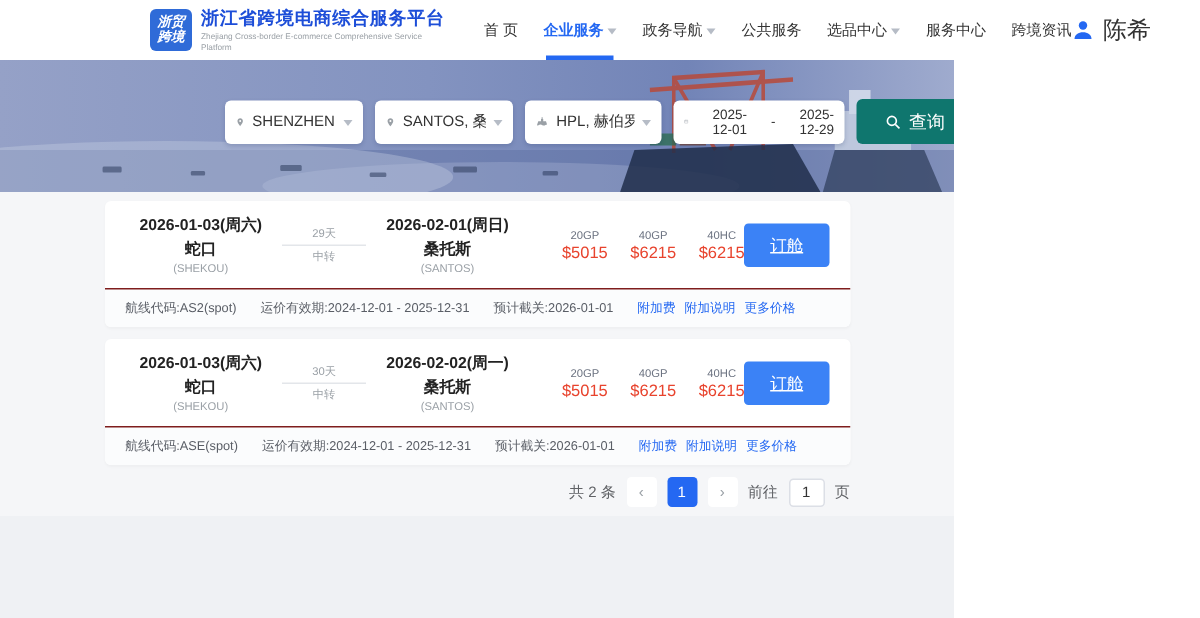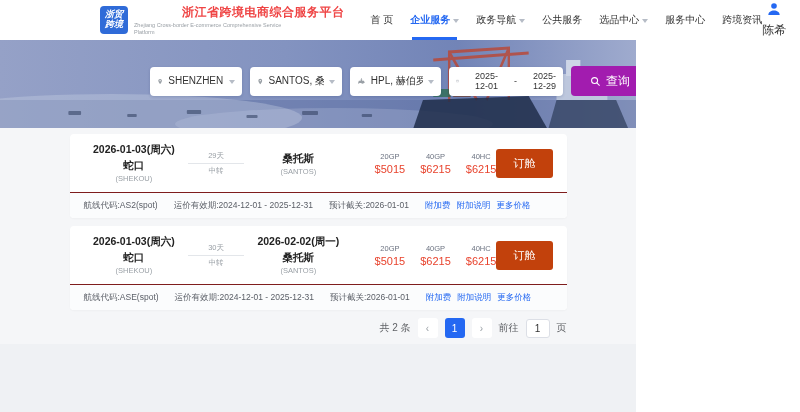--- a/index.html
+++ b/index.html
@@ -4,56 +4,56 @@
 <style>
   * { margin:0; padding:0; box-sizing:border-box; }
   html,body { width:800px; height:412px; overflow:hidden; }
   body { font-family:"Liberation Sans","DejaVu Sans",sans-serif; background:#fff; color:#333; }
   .page { width:636px; height:412px; display:flex; flex-direction:column; }
 
   
   header { height:40px; background:#fff; display:flex; align-items:center; padding:0 98px 0 100px; position:relative; flex:0 0 40px; }
   .logo { display:flex; align-items:center; gap:6px; cursor:pointer; }
   .logo-badge { width:28px; height:28px; background:#2f6bd8; border-radius:4px; color:#fff; display:flex; flex-direction:column; align-items:center; justify-content:center; font-size:9px; font-weight:bold; line-height:1.1; font-style:italic; }
-  .logo-title { font-size:12px; font-weight:bold; color:#ef4444; letter-spacing:0.5px; white-space:nowrap;margin-left:48px; }
+  .logo-title { font-size:12px; font-weight:bold; color:#1d4ed8; letter-spacing:0.5px; white-space:nowrap; }
   .logo-sub { font-size:5.5px; color:#9aa0a6; width:150px; line-height:1.35; margin-top:1px; }
   nav { display:flex; align-items:center; gap:17px; margin-left:26px; }
   .nav-item { font-size:10px; color:#333; text-decoration:none; display:flex; align-items:center; gap:3px; white-space:nowrap; cursor:pointer; position:relative; height:40px; }
   .nav-item.active { color:#2468f2; font-weight:bold; }
   .nav-item.active::after { content:""; position:absolute; left:2px; right:2px; bottom:0; height:3px; background:#2468f2; }
   .caret { width:0; height:0; border-left:3.5px solid transparent; border-right:3.5px solid transparent; border-top:4px solid #b6bcc6; display:inline-block; margin-top:1px; }
-  .user { display:flex; align-items:center; gap:5px; margin-left:auto; font-size:12px; color:#333; cursor:pointer; white-space:nowrap;flex-direction:column; }
+  .user { display:flex; align-items:center; gap:5px; margin-left:auto; font-size:16px; color:#333; cursor:pointer; white-space:nowrap; }
 
   
   .banner { height:88px; position:relative; flex:0 0 88px; overflow:hidden; }
   .banner-art { position:absolute; inset:0; width:100%; height:100%; display:block; }
   .search-row { position:absolute; top:26px; left:150px; display:flex; align-items:center; gap:8px; }
   .field { background:#fff; border-radius:4px; height:29px; display:flex; align-items:center; padding:0 7px; gap:5px; font-size:10px; color:#333; cursor:pointer; box-shadow:0 1px 3px rgba(20,40,90,.18); }
   .field .txt { white-space:nowrap; overflow:hidden; }
   .f-origin { width:92px; } .f-dest { width:92px; } .f-carrier { width:91px; }
   .f-date { width:114px; font-size:9px; gap:16px; }
   .field .caret { margin-left:auto; }
-  .query-btn { width:78px; height:30px; background:#a21caf; color:#fff; border:none; border-radius:4px; font-size:12px; display:flex; align-items:center; justify-content:center; gap:5px; cursor:pointer; font-family:inherit; }
+  .query-btn { width:78px; height:30px; background:#0f766e; color:#fff; border:none; border-radius:4px; font-size:12px; display:flex; align-items:center; justify-content:center; gap:5px; cursor:pointer; font-family:inherit; }
 
   
   .results { background:#f5f6f8; padding:6px 1px 6px; }
   .container { width:497px; margin:0 auto; }
   .card { background:#fff; border-radius:4px; margin-bottom:8px; overflow:hidden; box-shadow:0 1px 2px rgba(0,0,0,.03); }
   .card-main { display:flex; align-items:center; height:58px; padding:0 14px; }
   .port-block { width:104px; text-align:center; }
   .port-block .date { font-size:10.5px; font-weight:bold; color:#222; white-space:nowrap; }
   .port-block .port { font-size:10.5px; font-weight:bold; color:#222; margin-top:2px; }
   .port-block .code { font-size:7.5px; color:#9aa0a6; margin-top:1px; }
   .transit-block { width:66px; display:flex; flex-direction:column; align-items:center; gap:2px; font-size:7.5px; color:#9aa0a6; }
   .t-line { width:56px; height:1px; background:#e3e6ea; }
   .prices { display:flex; gap:15px; margin-left:26px; }
   .price-col { text-align:center; }
   .p-label { font-size:7.5px; color:#6b7280; }
   .p-value { font-size:11px; color:#e8432d; margin-top:2px; }
-  .book-btn { margin-left:auto; width:58px; height:29px; background:#c2410c; color:#fff; border:none; border-radius:3px; font-size:11px; cursor:pointer; font-family:inherit; }
+  .book-btn { margin-left:auto; width:58px; height:29px; background:#3b82f6; color:#fff; border:none; border-radius:3px; font-size:11px; cursor:pointer; font-family:inherit;text-decoration:underline; }
   .card-foot { display:flex; align-items:center; gap:16px; height:26px; padding:0 14px; background:#fbfcfd; border-top:1px solid #7f1d1d; font-size:8.5px; color:#5a5e66; white-space:nowrap; }
   .flink { color:#2468f2; text-decoration:none; cursor:pointer; margin-right:-6px; }
   .flink + .flink { margin-left:-4px; }
 
   
   .pagination { display:flex; align-items:center; justify-content:flex-end; gap:7px; margin-top:4px; font-size:10px; color:#606266; }
   .pg-btn { min-width:20px; height:20px; background:#fff; border:none; border-radius:3px; color:#9aa0a6; font-size:10px; cursor:pointer; display:flex; align-items:center; justify-content:center; font-family:inherit; }
   .pg-btn.active { background:#2468f2; color:#fff; }
   .pg-input { width:24px; height:19px; border:1px solid #dcdfe6; border-radius:3px; text-align:center; font-size:10px; color:#333; font-family:inherit; }
   .filler { flex:1; background:#eff1f4; }
@@ -203,20 +203,21 @@
             <div class="date">2026-01-03(周六)</div>
             <div class="port">蛇口</div>
             <div class="code">(SHEKOU)</div>
           </div>
           <div class="transit-block">
             <span>29天</span>
             <div class="t-line"></div>
             <span>中转</span>
           </div>
           <div class="port-block">
+            <div class="date">2026-02-01(周日)</div>
             <div class="port">桑托斯</div>
             <div class="code">(SANTOS)</div>
           </div>
           <div class="prices">
             <div class="price-col">
               <div class="p-label">20GP</div>
               <div class="p-value">$5015</div>
             </div>
             <div class="price-col">
               <div class="p-label">40GP</div>

